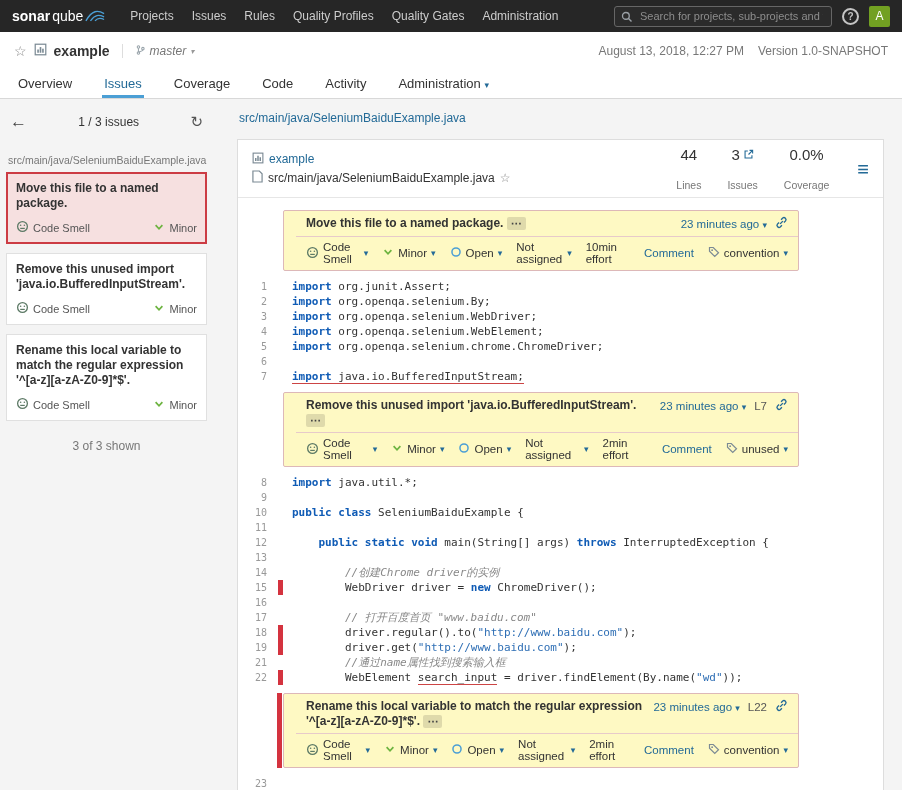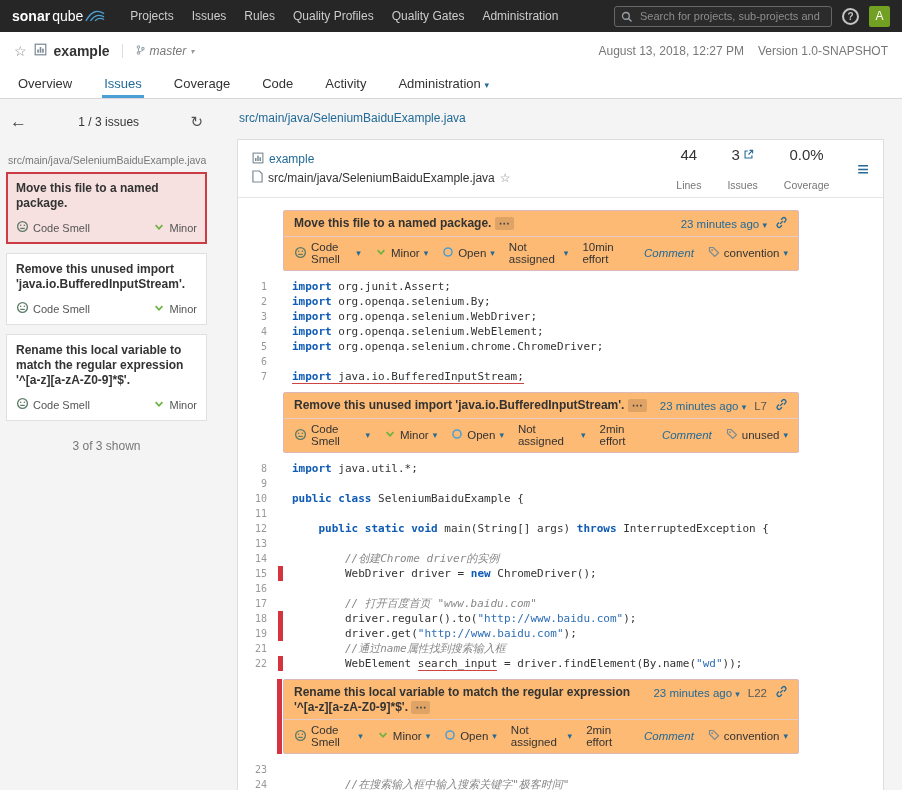--- a/index.html
+++ b/index.html
@@ -76,34 +76,34 @@
   .cov { flex:0 0 5px; }
   .cov.red { background:#d4333f; }
   .ct { padding-left:9px; white-space:pre; color:#333; }
   .tk-d { color:#333; }
   .tk-k { color:#0f5bb5; font-weight:bold; }
   .tk-s { color:#2f6fb5; }
   .tk-c { color:#888; font-style:italic; }
   .tk-u { border-bottom:1px solid #c44; }
 
   
-  .ibox { margin:8px 84px 8px 45px; background:#fdba74; border:1px solid #ddb8b8; border-radius:2px;
-          position:relative; font-family:"Liberation Sans",sans-serif; }
+  .ibox { margin:8px 84px 8px 45px; background:#fef9c3; border:1px solid #ddb8b8; border-radius:2px;
+          position:relative; font-family:"Liberation Sans",sans-serif;padding-left:12px; }
   .ibox.imark::before { content:""; position:absolute; left:-7px; top:-1px; bottom:-1px; width:5px; background:#d4333f; }
   .ibox-head { display:flex; justify-content:space-between; padding:5px 10px 4px; align-items:flex-start; gap:10px; }
   .ibox-title { font-size:12px; font-weight:bold; color:#333; line-height:15px; }
   .more-btn { display:inline-block; background:rgba(0,0,0,0.12); border-radius:2px; padding:0 4px;
               color:#444; font-weight:bold; cursor:pointer; font-size:11px; line-height:13px; }
   .ibox-right { display:flex; gap:8px; align-items:center; white-space:nowrap; }
   .time-link { color:#236a97; font-size:11.5px; cursor:pointer; }
   .iline { color:#555; font-size:11.5px; }
   .ibox-meta { display:flex; align-items:center; gap:14px; padding:4px 10px 5px; border-top:1px solid #e7caca; font-size:11.5px; }
   .im { display:inline-flex; align-items:center; gap:4px; color:#333; cursor:pointer; }
   .im.eff { cursor:default; }
-  .im.comment { color:#236a97;font-style:italic; }
+  .im.comment { color:#236a97; }
   .im.tagr { margin-left:auto; }
   .caret { color:#236a97; font-size:9px; }
 </style>
 </head>
 <body>
 
 <div class="navbar">
   <div class="brand">
     <span class="bold">sonar</span>
       <span>qube</span>

